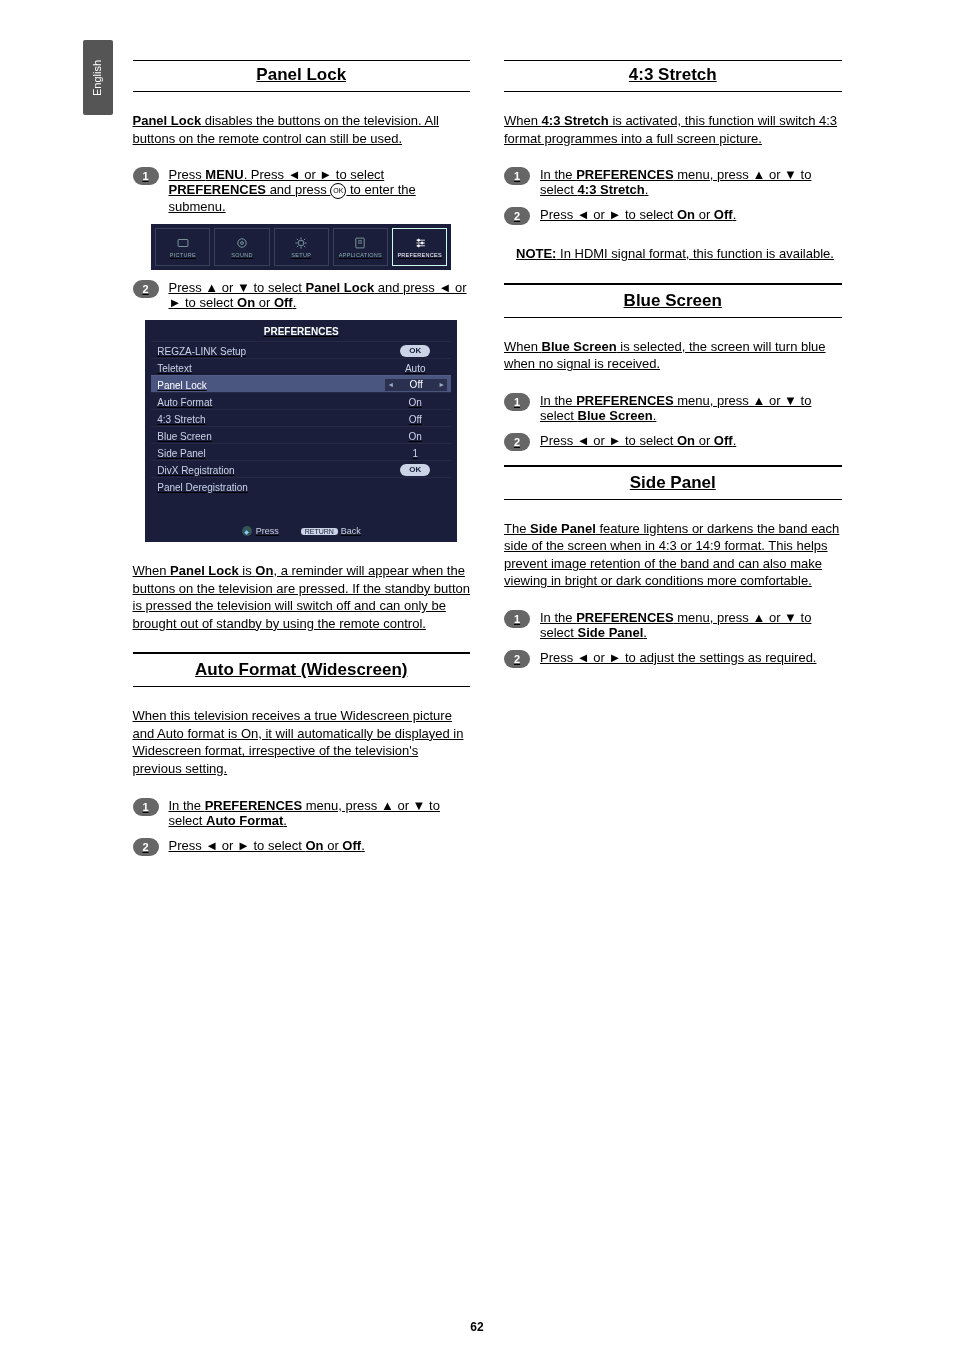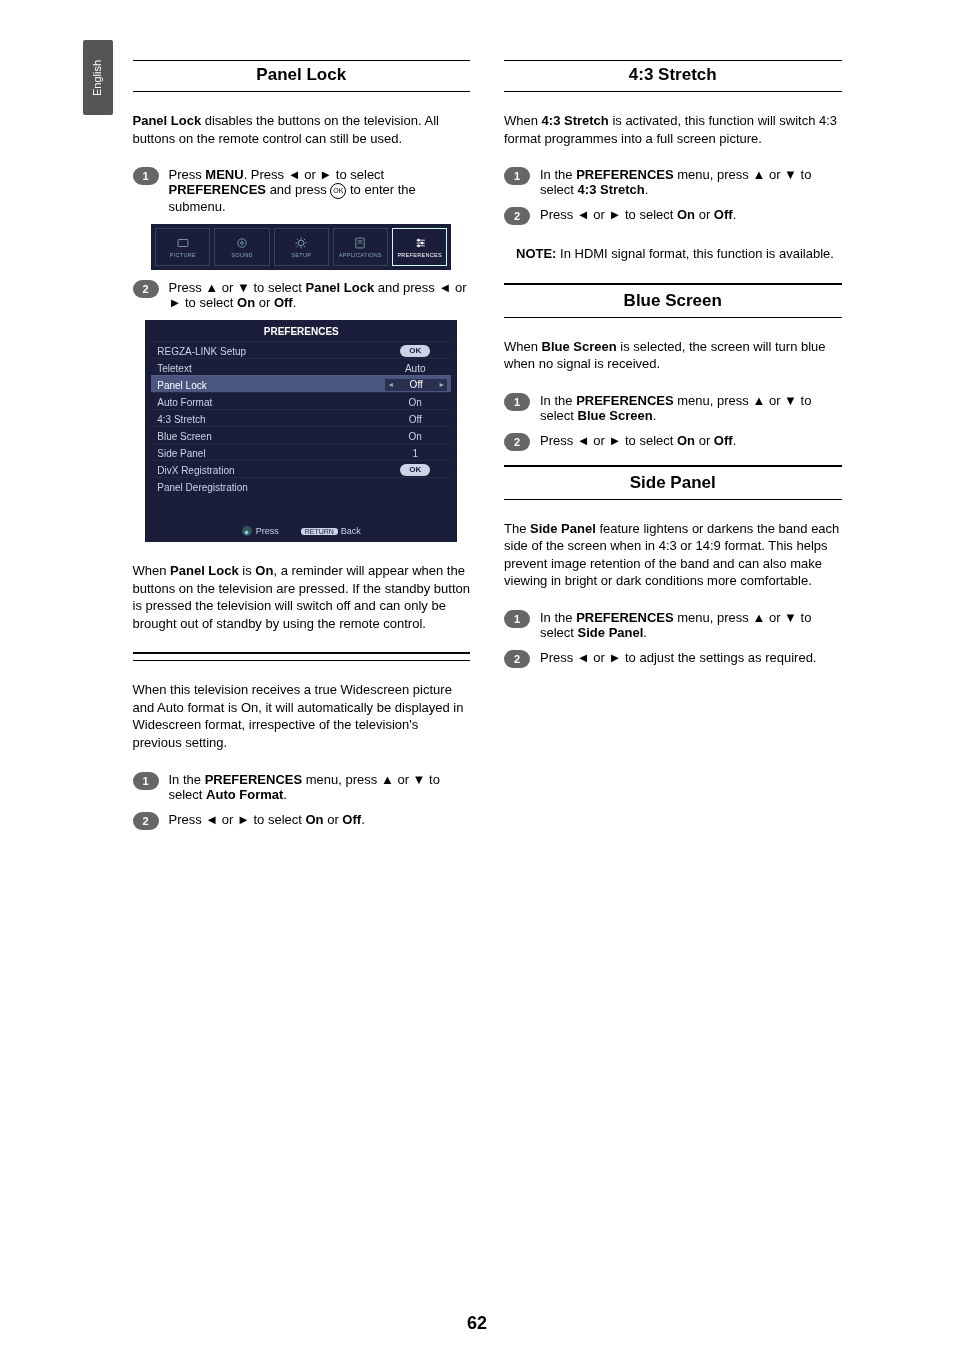--- a/index.html
+++ b/index.html
@@ -9,20 +9,21 @@
     color: #000;
     background: #fff;
   }
   .page {
     width: 829px;
     min-height: 1354px;
     margin: 0 auto;
     position: relative;
     box-sizing: border-box;
     padding: 60px 50px 30px 70px;
+    text-decoration: underline;
   }
   .lang-tab {
     position: absolute;
     top: 40px;
     left: 20px;
     width: 30px;
     height: 75px;
     background: #555;
     color: #fff;
     display: flex;
@@ -226,21 +227,21 @@
     vertical-align: middle;
   }
   b { font-weight: bold; }
   .page-num {
     position: absolute;
     bottom: 20px;
     left: 0;
     right: 0;
     text-align: center;
     font-weight: bold;
-    font-size: 18px;
+    font-size: 12px;
   }
 </style>
 </head>
 <body>
 
 <div class="page">
 
   <div class="lang-tab">
     <span>English</span>
   </div>
@@ -361,20 +362,21 @@
           <span><span class="dot">◆</span><span>Press</span></span>
           <span><span class="ret-pill">RETURN</span><span>Back</span></span>
         </div>
       </div>
 
       <p>
         <span>When </span><b>Panel Lock</b><span> is </span><b>On</b><span>, a reminder will appear when the buttons on the television are pressed. If the standby button is pressed the television will switch off and can only be brought out of standby by using the remote control.</span>
       </p>
 
       <hr class="rule-thick">
+      <div class="section-title">Auto Format (Widescreen)</div>
       <hr class="rule">
 
       <p>When this television receives a true Widescreen picture and Auto format is On, it will automatically be displayed in Widescreen format, irrespective of the television's previous setting.</p>
 
       <div class="step">
         <div class="step-num">1</div>
         <div class="step-text">
           <span>In the </span><b>PREFERENCES</b><span> menu, press ▲ or ▼ to select </span><b>Auto Format</b><span>.</span>
         </div>
       </div>

